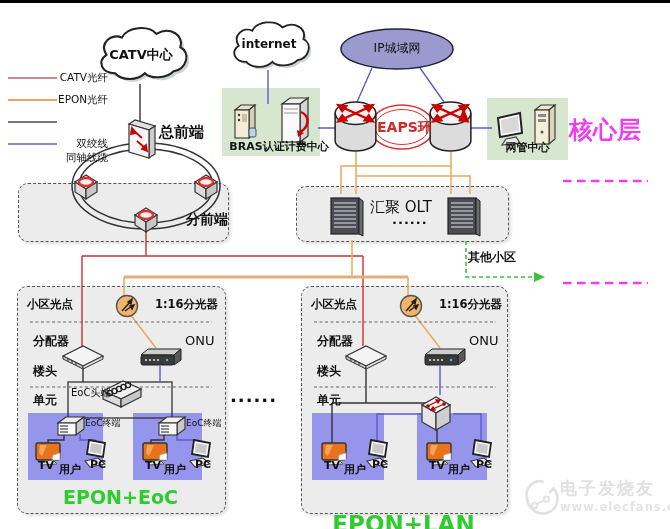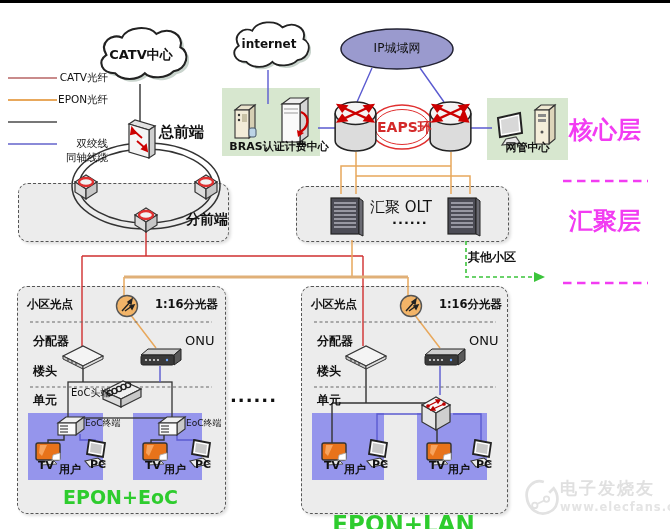--- a/index.html
+++ b/index.html
@@ -373,21 +373,20 @@
 
   <div class="lbl ctr" style="left:99px;top:48px;width:84px;font-size:13px;font-weight:bold;z-index:6;">CATV中心</div>
   <div class="lbl ctr" style="left:230px;top:38px;width:78px;font-size:12px;font-weight:bold;z-index:6;">internet</div>
   <div class="lbl ctr" style="left:341px;top:42px;width:112px;font-size:12px;z-index:6;">IP城域网</div>
   <div class="lbl" style="left:159px;top:124px;font-size:15px;font-weight:bold;z-index:6;">总前端</div>
   <div class="lbl ctr" style="left:220px;top:141px;width:102px;font-size:11px;font-weight:bold;z-index:6;margin-left:8px;">BRAS认证计费中心</div>
   <div class="lbl ctr redtxt" style="left:377px;top:120px;width:32px;font-size:14px;z-index:6;color:#d42a2a;">EAPS环</div>
   <div class="lbl ctr" style="left:487px;top:142px;width:81px;font-size:11px;font-weight:bold;z-index:6;">网管中心</div>
 
   <div class="lbl ctr magenta" style="left:565px;top:117px;width:80px;z-index:6;">核心层</div>
-  <div class="lbl ctr magenta" style="left:565px;top:208px;width:80px;z-index:6;">汇聚层</div>
 
   <div class="lbl" style="left:186px;top:212px;font-size:14px;font-weight:bold;z-index:6;">分前端</div>
   <div class="lbl" style="left:370px;top:199px;font-size:15px;z-index:6;">汇聚 OLT</div>
   <div class="lbl" style="left:392px;top:213px;font-size:13px;font-weight:bold;letter-spacing:1px;z-index:6;">......</div>
   <div class="lbl" style="left:468px;top:251px;font-size:12px;font-weight:bold;z-index:6;">其他小区</div>
 
   <div class="lbl" style="left:27px;top:298px;font-size:11.5px;font-weight:600;z-index:6;">小区光点</div>
   <div class="lbl" style="left:155px;top:298px;font-size:11.5px;font-weight:600;z-index:6;">1:16分光器</div>
   <div class="lbl" style="left:33px;top:335px;font-size:12px;font-weight:600;z-index:6;">分配器</div>
   <div class="lbl" style="left:185px;top:334px;font-size:13px;z-index:6;">ONU</div>

